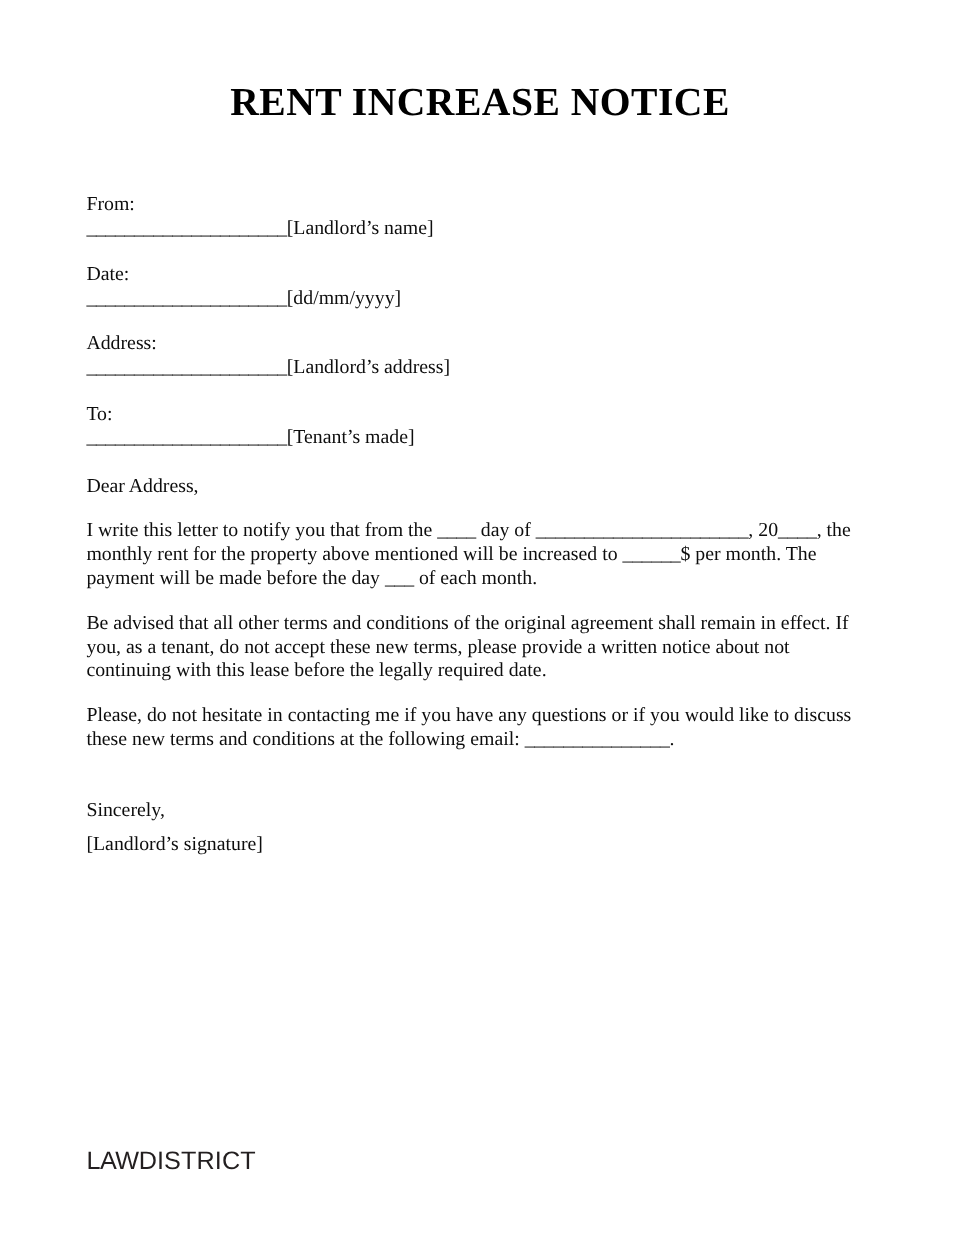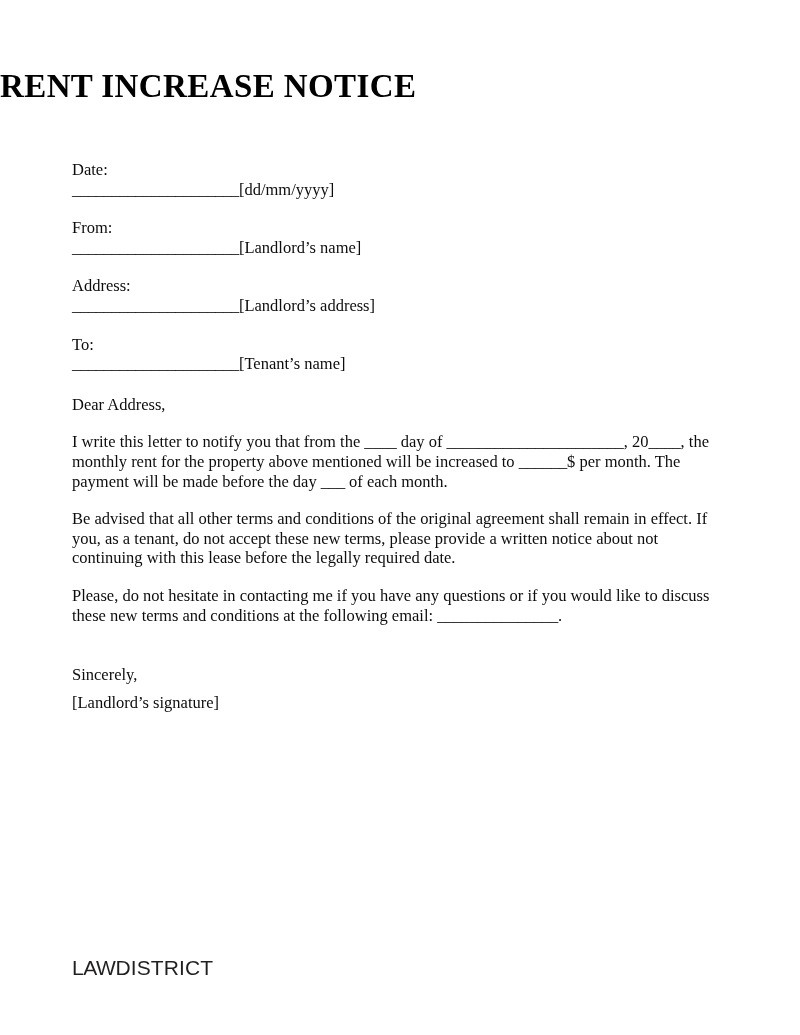--- a/index.html
+++ b/index.html
@@ -22,20 +22,21 @@
     padding: 0;
     box-sizing: border-box;
   }
 
   
   .doc-title {
     position: absolute;
     top: 68px;
     left: 0;
     width: 800px;
+    text-align: center;
     font-family: "Liberation Serif", "DejaVu Serif", serif;
     font-weight: bold;
     font-size: 33px;
     letter-spacing: 0.4px;
     line-height: 1.1;
     color: #000000;
     white-space: nowrap;
   }
 
   
@@ -118,37 +119,37 @@
 </head>
 <body>
 
 <div class="page">
 
   <div class="doc-title">RENT INCREASE NOTICE</div>
 
   <div class="body-wrap">
 
     <div class="field-block">
-      <span class="field-label">Date:</span>
-      <span class="field-fill"><span class="rule">_____________________</span><span class="placeholder">[dd/mm/yyyy]</span></span>
+      <span class="field-label">From:</span>
+      <span class="field-fill"><span class="rule">_____________________</span><span class="placeholder">[Landlord’s name]</span></span>
     </div>
 
     <div class="field-block">
-      <span class="field-label">From:</span>
-      <span class="field-fill"><span class="rule">_____________________</span><span class="placeholder">[Landlord’s name]</span></span>
+      <span class="field-label">Date:</span>
+      <span class="field-fill"><span class="rule">_____________________</span><span class="placeholder">[dd/mm/yyyy]</span></span>
     </div>
 
     <div class="field-block">
       <span class="field-label">Address:</span>
       <span class="field-fill"><span class="rule">_____________________</span><span class="placeholder">[Landlord’s address]</span></span>
     </div>
 
     <div class="field-block">
       <span class="field-label">To:</span>
-      <span class="field-fill"><span class="rule">_____________________</span><span class="placeholder">[Tenant’s name]</span></span>
+      <span class="field-fill"><span class="rule">_____________________</span><span class="placeholder">[Tenant’s made]</span></span>
     </div>
 
 
     <div class="salutation">Dear Address,</div>
 
     <div class="para"><span>I write this letter to notify you that from the </span><span class="blank">____</span><span> day of </span><span class="blank">______________________</span><span>, 20</span><span class="blank">____</span><span>, the monthly rent for the property above mentioned will be increased to </span><span class="blank">______</span><span>$ per month. The payment will be made before the day </span><span class="blank">___</span><span> of each month.</span></div>
 
     <div class="para">Be advised that all other terms and conditions of the original agreement shall remain in effect. If you, as a tenant, do not accept these new terms, please provide a written notice about not continuing with this lease before the legally required date.</div>
 
     <div class="para"><span>Please, do not hesitate in contacting me if you have any questions or if you would like to discuss these new terms and conditions at the following email: </span><span class="blank">_______________</span><span>.</span></div>

